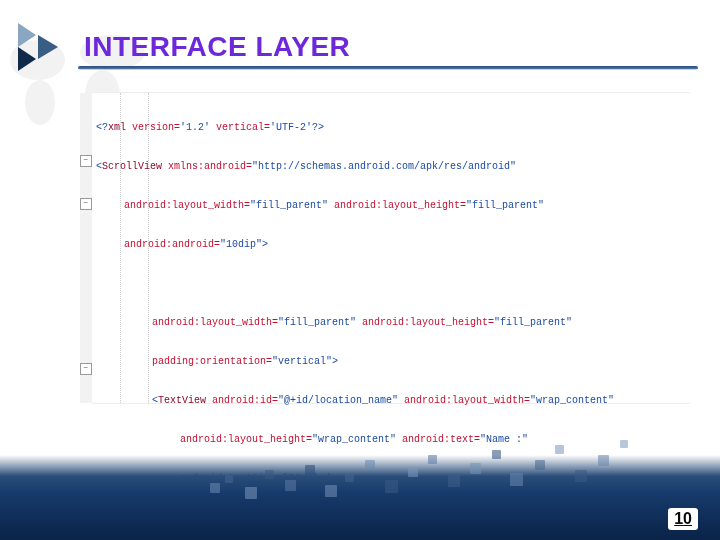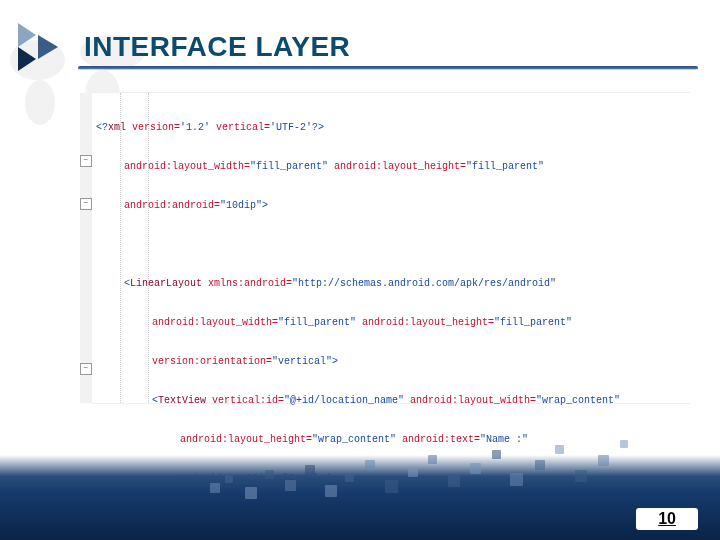--- a/index.html
+++ b/index.html
@@ -65,21 +65,21 @@
   }
   .logo .c3 {
     left: 20px; top: 12px;
     border-top: 12px solid transparent;
     border-bottom: 12px solid transparent;
     border-left: 20px solid #3a5d84;
   }
   .title {
     font-size: 28px;
     font-weight: bold;
-    color: #0c4a6e;
+    color: #6d28d9;
     letter-spacing: 0.5px;
   }
   .hr {
     position: absolute;
     left: 78px; right: 22px;
     top: 66px;
     height: 4px;
     background: linear-gradient(to bottom, #2a4d7a 0%, #446a99 60%, rgba(80,110,150,0) 100%);
     border-radius: 2px;
   }
@@ -156,21 +156,21 @@
     background: #5b7aa5;
     border-radius: 1px;
   }
   .pagenum {
     position: absolute;
     right: 22px;
     bottom: 10px;
     font-size: 16px;
     color: #0a0a0a;
     background: #fff;
-    padding: 2px 22px;
+    padding: 2px 6px;
     border-radius: 3px;
     font-weight: bold;
     text-decoration: underline;
   }
 </style>
 </head>
 <body>
 
 <div class="slide">
 
@@ -195,27 +195,27 @@
   <div class="code-panel">
     <div class="gutter"></div>
     <div class="fold-mark" style="top:62px">−</div>
     <div class="fold-mark" style="top:105px">−</div>
     <div class="fold-mark" style="top:270px">−</div>
     <div class="guide" style="left:28px"></div>
     <div class="guide" style="left:56px"></div>
 
     <div class="code-lines">
       <div><span class="kw">&lt;?</span><span class="tag">xml</span><span class="attr"> version=</span><span class="str">'1.2'</span><span class="attr"> vertical=</span><span class="str">'UTF-2'</span><span class="kw">?&gt;</span></div>
+      <div><span class="kw">&lt;</span><span class="tag">ScrollView</span><span class="attr"> xmlns:android=</span><span class="str">"http://schemas.android.com/apk/res/android"</span></div>
       <div class="indent1"><span class="attr">android:layout_width=</span><span class="str">"fill_parent"</span><span class="attr"> android:layout_height=</span><span class="str">"fill_parent"</span></div>
       <div class="indent1"><span class="attr">android:android=</span><span class="str">"10dip"</span><span class="kw">&gt;</span></div>
       <div>&nbsp;</div>
-      <div class="indent1"><span class="kw">&lt;</span><span class="tag">LinearLayout</span><span class="attr"> xmlns:android=</span><span class="str">"http://schemas.android.com/apk/res/android"</span></div>
       <div class="indent2"><span class="attr">android:layout_width=</span><span class="str">"fill_parent"</span><span class="attr"> android:layout_height=</span><span class="str">"fill_parent"</span></div>
-      <div class="indent2"><span class="attr">version:orientation=</span><span class="str">"vertical"</span><span class="kw">&gt;</span></div>
-      <div class="indent2"><span class="kw">&lt;</span><span class="tag">TextView</span><span class="attr"> vertical:id=</span><span class="str">"@+id/location_name"</span><span class="attr"> android:layout_width=</span><span class="str">"wrap_content"</span></div>
+      <div class="indent2"><span class="attr">padding:orientation=</span><span class="str">"vertical"</span><span class="kw">&gt;</span></div>
+      <div class="indent2"><span class="kw">&lt;</span><span class="tag">TextView</span><span class="attr"> android:id=</span><span class="str">"@+id/location_name"</span><span class="attr"> android:layout_width=</span><span class="str">"wrap_content"</span></div>
       <div class="indent3"><span class="attr">android:layout_height=</span><span class="str">"wrap_content"</span><span class="attr"> android:text=</span><span class="str">"Name :"</span></div>
       <div class="indent3"><span class="attr">android:textSize=</span><span class="str">"24px"</span><span class="kw"> /&gt;</span></div>
       
       
       
       
       
       
       
       

